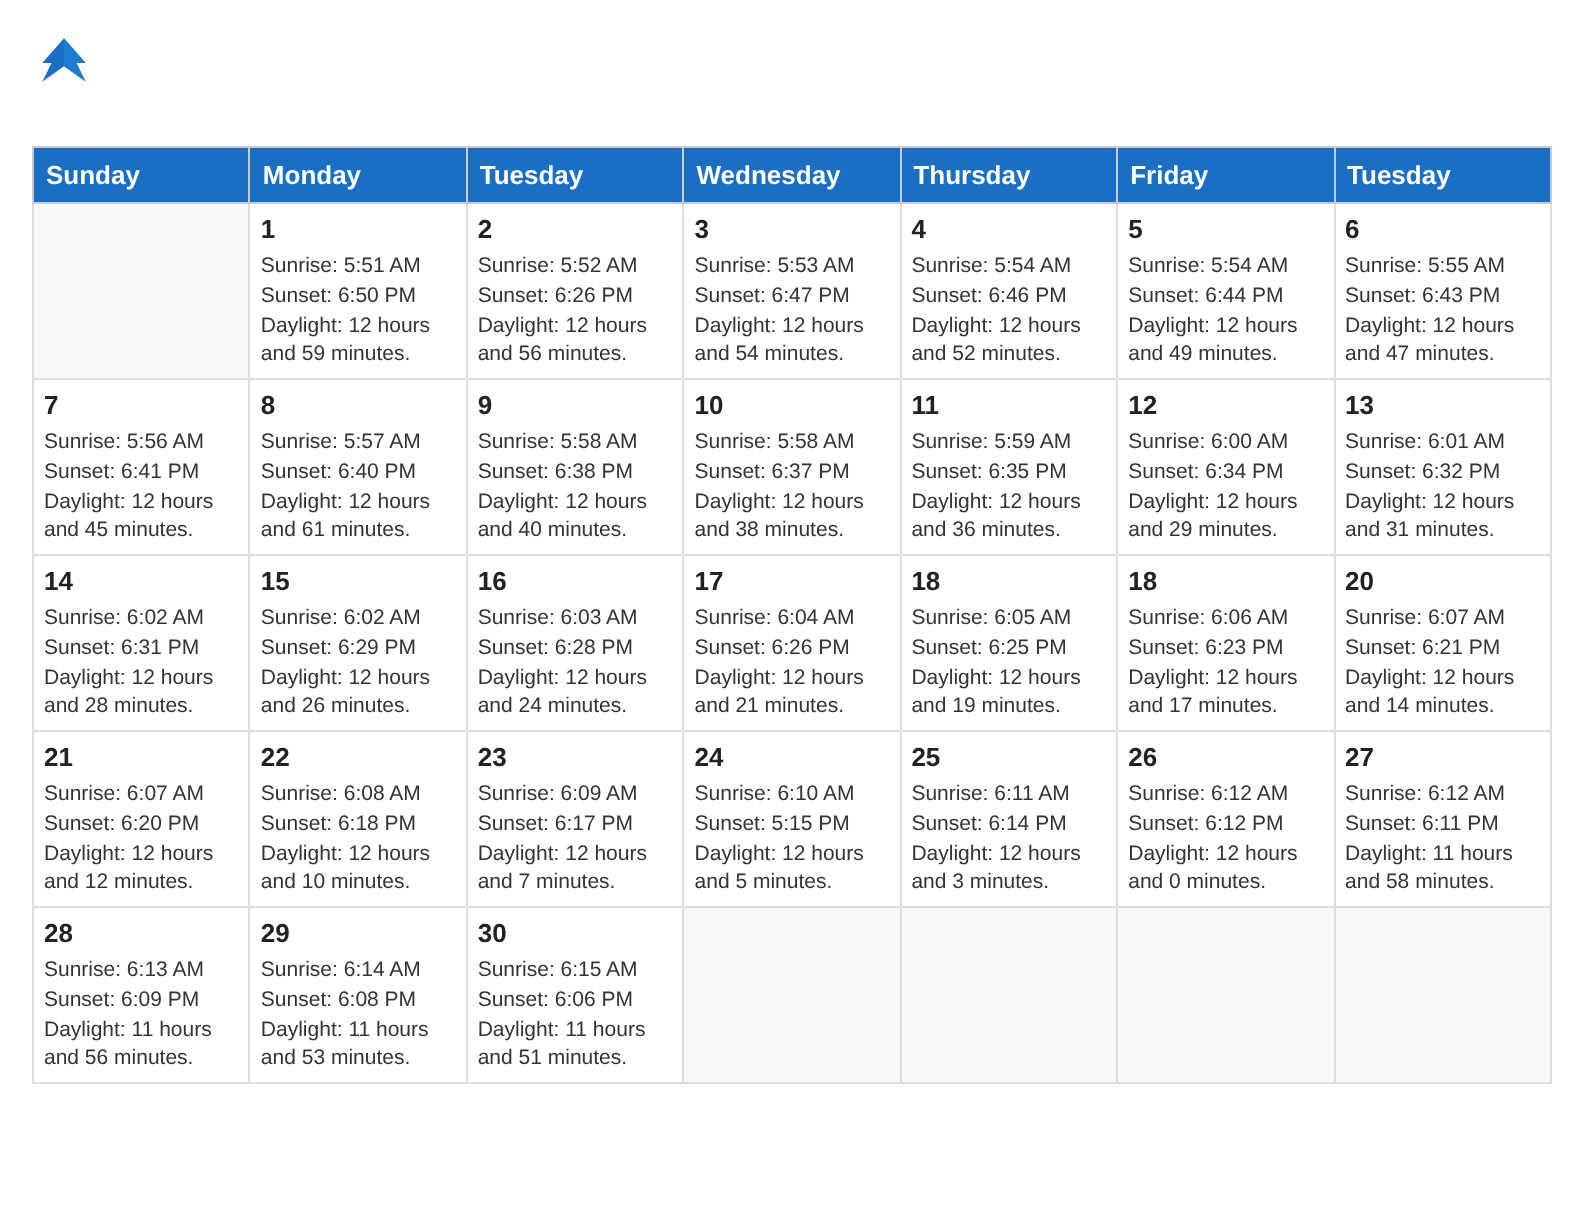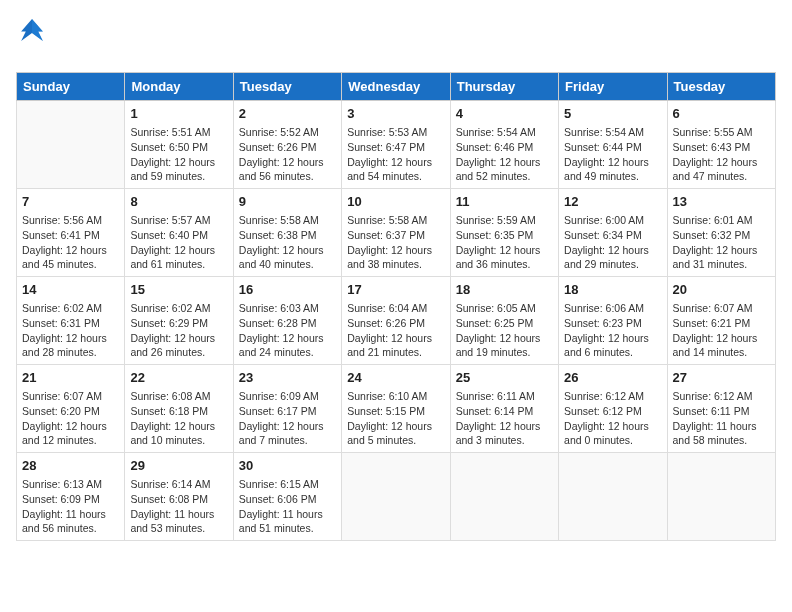--- a/index.html
+++ b/index.html
@@ -246,21 +246,21 @@
           <div>Sunrise: 6:05 AM</div>
           <div>Sunset: 6:25 PM</div>
           <div>Daylight: 12 hours</div>
           <div>and 19 minutes.</div>
         </td>
         <td>
           <span class="day-number">18</span>
           <div>Sunrise: 6:06 AM</div>
           <div>Sunset: 6:23 PM</div>
           <div>Daylight: 12 hours</div>
-          <div>and 6 minutes.</div>
+          <div>and 17 minutes.</div>
         </td>
         <td>
           <span class="day-number">20</span>
           <div>Sunrise: 6:07 AM</div>
           <div>Sunset: 6:21 PM</div>
           <div>Daylight: 12 hours</div>
           <div>and 14 minutes.</div>
         </td>
       </tr>
       <tr class="cal-row">

